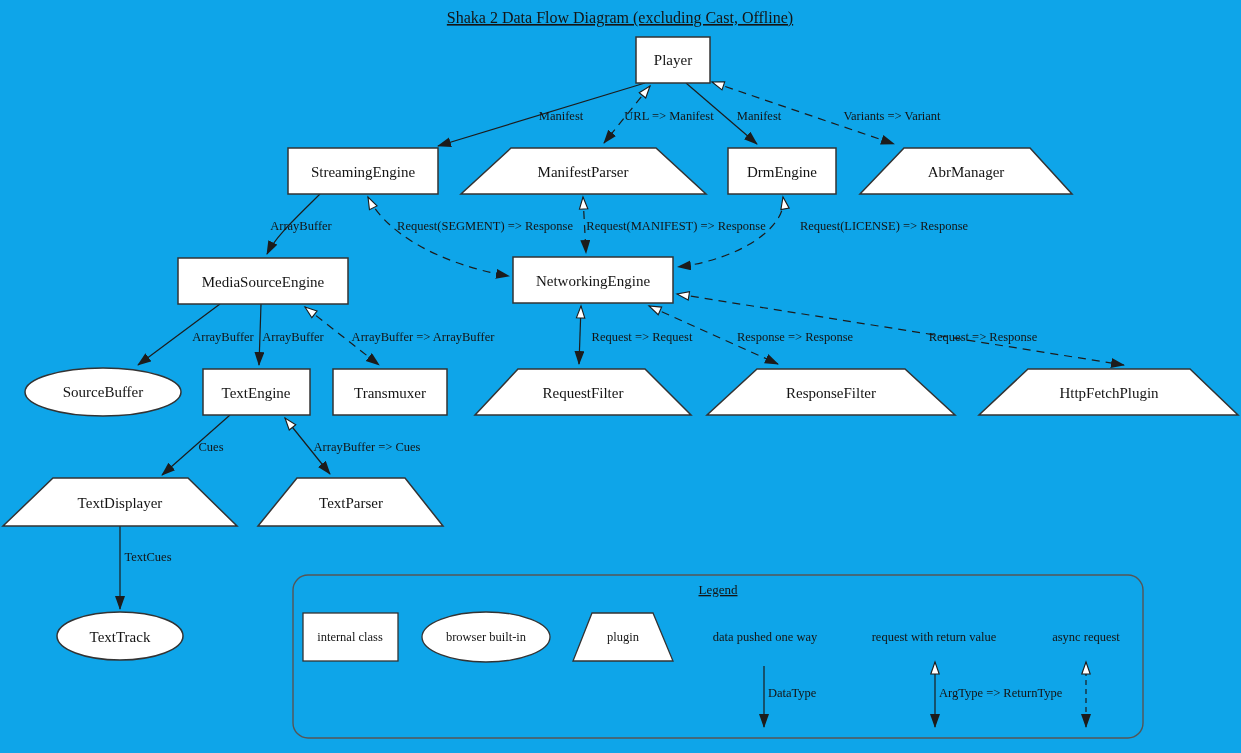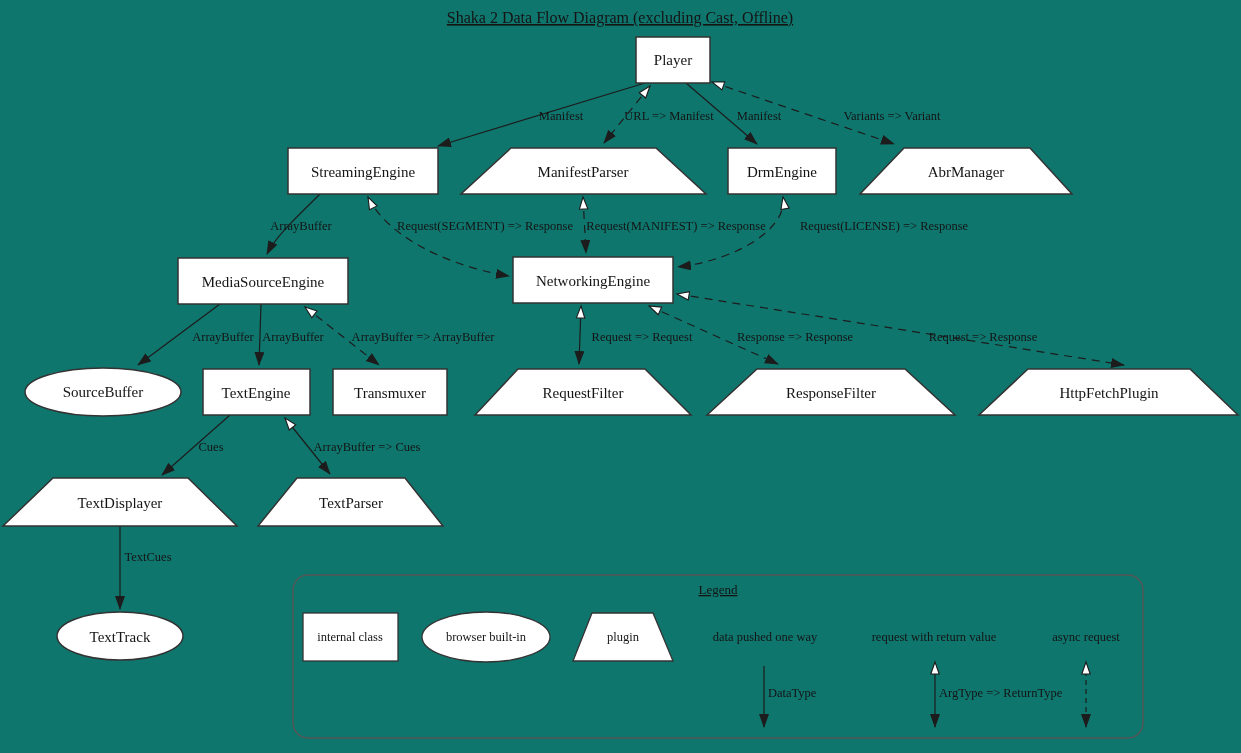--- a/index.html
+++ b/index.html
@@ -3,21 +3,21 @@
 <meta charset="utf-8">
 <style>
   html, body {
     margin: 0;
     padding: 0;
     background: #ffffff;
   }
   .canvas-wrap {
     width: 1241px;
     height: 753px;
-    background: #0f766e;
+    background: #0ea5e9;
     position: relative;
   }
   svg text {
     font-family: "Liberation Serif", "DejaVu Serif", serif;
     fill: #141414;
   }
   .diagram-title {
     font-size: 16px;
     text-anchor: middle;
     text-decoration: underline;

